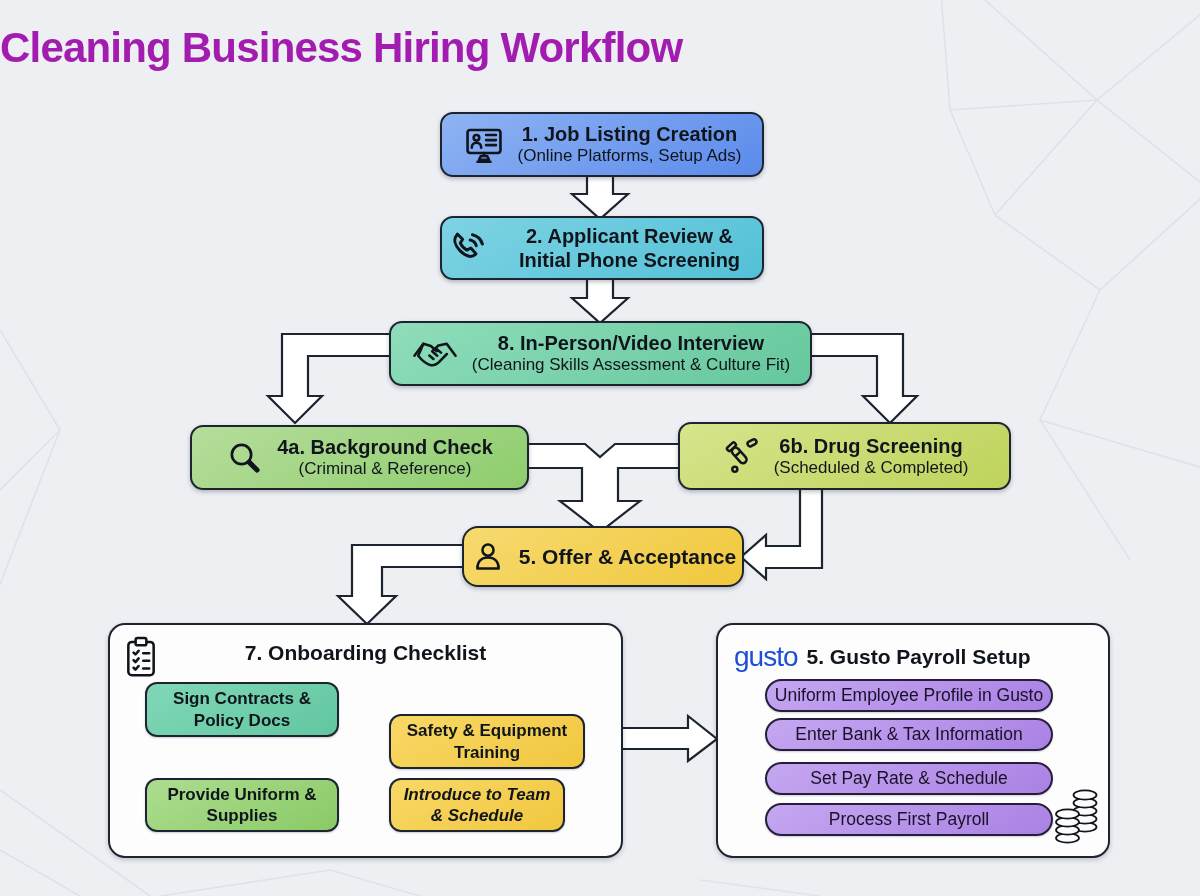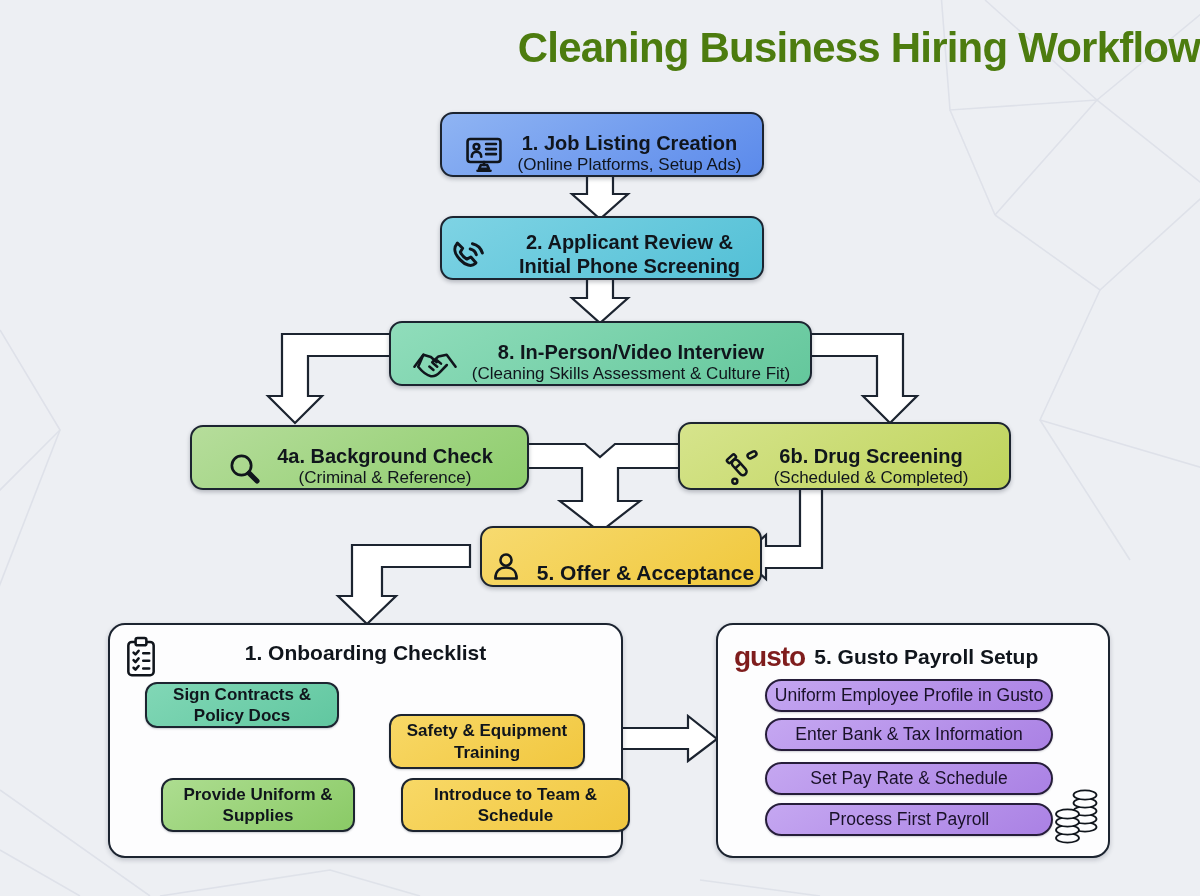--- a/index.html
+++ b/index.html
@@ -1,56 +1,56 @@
 <!DOCTYPE html>
 <html><head>
 <meta charset="utf-8">
 <style>
   html,body{margin:0;padding:0;background:#e4e6ec;}
   .canvas{position:relative;width:1200px;height:896px;background:#edeff3;overflow:hidden;
           font-family:"Liberation Sans",sans-serif;color:#10151c;}
   .layer{position:absolute;left:0;top:0;width:1200px;height:896px;}
   .bg-mesh{z-index:0;}
   .arrow-layer{z-index:1;}
-  .page-title{position:absolute;z-index:2;top:24px;left:0;width:100%;margin:0;text-align:right;
-              font-size:42px;font-weight:bold;letter-spacing:-0.8px;color:#4d7c0f;}
+  .page-title{position:absolute;z-index:2;top:24px;left:0;width:100%;margin:0;text-align:left;
+              font-size:42px;font-weight:bold;letter-spacing:-0.8px;color:#a21caf;}
   
-  .node{position:absolute;z-index:2;display:flex;align-items:flex-end;justify-content:center;gap:13px;
+  .node{position:absolute;z-index:2;display:flex;align-items:center;justify-content:center;gap:13px;
         border:2.4px solid #1c2430;border-radius:13px;text-align:center;
         box-shadow:0 2px 4px rgba(25,32,48,.28);}
   .node .txt{display:flex;flex-direction:column;justify-content:center;}
   .t1{font-weight:bold;font-size:20px;line-height:1.2;}
   .t2{font-size:17px;line-height:1.2;}
   #step1{left:440px;top:112px;width:320px;height:61px;background:linear-gradient(150deg,#8fb4f3,#5b8aeb);}
   #step2{left:440px;top:216px;width:320px;height:60px;background:linear-gradient(150deg,#7ed3e4,#53c0d6);}
   #step3{left:389px;top:321px;width:419px;height:61px;background:linear-gradient(150deg,#90ddbb,#64c79c);}
   #step4a{left:190px;top:425px;width:335px;height:61px;background:linear-gradient(150deg,#b6dd9b,#8ecd6d);}
   #step4b{left:678px;top:422px;width:329px;height:64px;background:linear-gradient(150deg,#d6e48c,#bed35b);}
-  #step5{left:480px;top:526px;width:278px;height:57px;background:linear-gradient(150deg,#f7da6f,#f0c83c);}
+  #step5{left:462px;top:526px;width:278px;height:57px;background:linear-gradient(150deg,#f7da6f,#f0c83c);border-radius:16px;}
   #step5 .t1{font-size:21px;}
   #step2 .t1{max-width:258px;}
   .icon{display:flex;align-items:center;flex:0 0 auto;}
   .icon svg{display:block;}
   
   .container{position:absolute;z-index:2;background:#fdfdfe;border:2.4px solid #1c2430;border-radius:17px;
              box-shadow:0 2px 5px rgba(25,32,48,.22);}
   #box6{left:108px;top:623px;width:511px;height:231px;}
   #box7{left:716px;top:623px;width:390px;height:231px;}
   .ctitle{position:absolute;top:16px;left:0;right:0;text-align:center;font-weight:bold;font-size:21px;}
   .corner-icon{position:absolute;left:12px;top:9px;}
   .subbox{position:absolute;display:flex;align-items:center;justify-content:center;text-align:center;
           font-weight:bold;font-size:17px;line-height:1.25;border:2.2px solid #1c2430;border-radius:12px;
           padding:0 6px;box-sizing:border-box;box-shadow:0 1px 2px rgba(25,32,48,.22);}
-  #sb1{left:35px;top:57px;width:194px;height:46px;background:linear-gradient(150deg,#81d7b6,#61c7a0);}
+  #sb1{left:35px;top:57px;width:194px;height:55px;background:linear-gradient(150deg,#81d7b6,#61c7a0);}
   #sb2{left:279px;top:57px;width:196px;height:55px;background:linear-gradient(150deg,#f8d866,#f1c73f);margin-top:32px;}
-  #sb3{left:35px;top:153px;width:194px;height:54px;background:linear-gradient(150deg,#addd90,#8aca66);margin-left:16px;}
-  #sb4{left:291px;top:153px;width:229px;height:54px;background:linear-gradient(150deg,#f8d866,#f1c73f);}
+  #sb3{left:35px;top:153px;width:194px;height:54px;background:linear-gradient(150deg,#addd90,#8aca66);}
+  #sb4{left:279px;top:153px;width:176px;height:54px;background:linear-gradient(150deg,#f8d866,#f1c73f);font-style:italic;}
   
   .phead{position:absolute;top:18px;left:16px;display:flex;align-items:center;gap:9px;white-space:nowrap;}
-  .gusto-logo{font-size:28px;font-weight:bold;letter-spacing:-1px;color:#7f1d1d;line-height:1;}
+  .gusto-logo{font-size:28px;font-weight:normal;letter-spacing:-1px;color:#1d4ed8;line-height:1;}
   .ptitle{font-weight:bold;font-size:21px;}
   .pill{position:absolute;left:47px;width:288px;height:33px;display:flex;align-items:center;justify-content:center;
         font-size:17.5px;color:#191128;border:2.2px solid #261d3a;border-radius:17px;box-sizing:border-box;
         background:linear-gradient(150deg,#c5a7f1,#aa81e4);box-shadow:0 1px 2px rgba(25,32,48,.2);}
   #p1{top:54px;} #p2{top:93px;} #p3{top:137px;} #p4{top:178px;}
   .coins{position:absolute;left:336px;top:162px;}
   .arrow{fill:#ffffff;stroke:#1c2430;stroke-width:2.2;stroke-linejoin:miter;}
   .mesh{stroke:#dadde6;stroke-width:1.6;fill:none;}
 </style>
 </head>
@@ -183,21 +183,21 @@
 
   <div class="container" id="box6">
     <span class="corner-icon">
       <svg width="38" height="46" viewBox="0 0 24 28" fill="none" stroke="#10151c" stroke-width="1.6" stroke-linecap="round" stroke-linejoin="round">
         <rect x="4" y="4.5" width="16" height="21" rx="2.2"></rect>
         <rect x="8.6" y="2" width="6.8" height="4.6" rx="1.2" fill="#fdfdfe"></rect>
         <path d="M7.3 11.2 l1.2 1.2 2-2.3 M7.3 16 l1.2 1.2 2-2.3 M7.3 20.8 l1.2 1.2 2-2.3"></path>
         <path d="M13.4 11.6 h3.8 M13.4 16.4 h3.8 M13.4 21.2 h3.8"></path>
       </svg>
     </span>
-    <div class="ctitle">1. Onboarding Checklist</div>
+    <div class="ctitle">7. Onboarding Checklist</div>
     <div class="subbox" id="sb1">Sign Contracts &amp; Policy Docs</div>
     <div class="subbox" id="sb2">Safety &amp; Equipment Training</div>
     <div class="subbox" id="sb3">Provide Uniform &amp; Supplies</div>
     <div class="subbox" id="sb4">Introduce to Team &amp; Schedule</div>
   </div>
 
   <div class="container" id="box7">
     <div class="phead">
       <span class="gusto-logo">gusto</span>
       <span class="ptitle">5. Gusto Payroll Setup</span>

